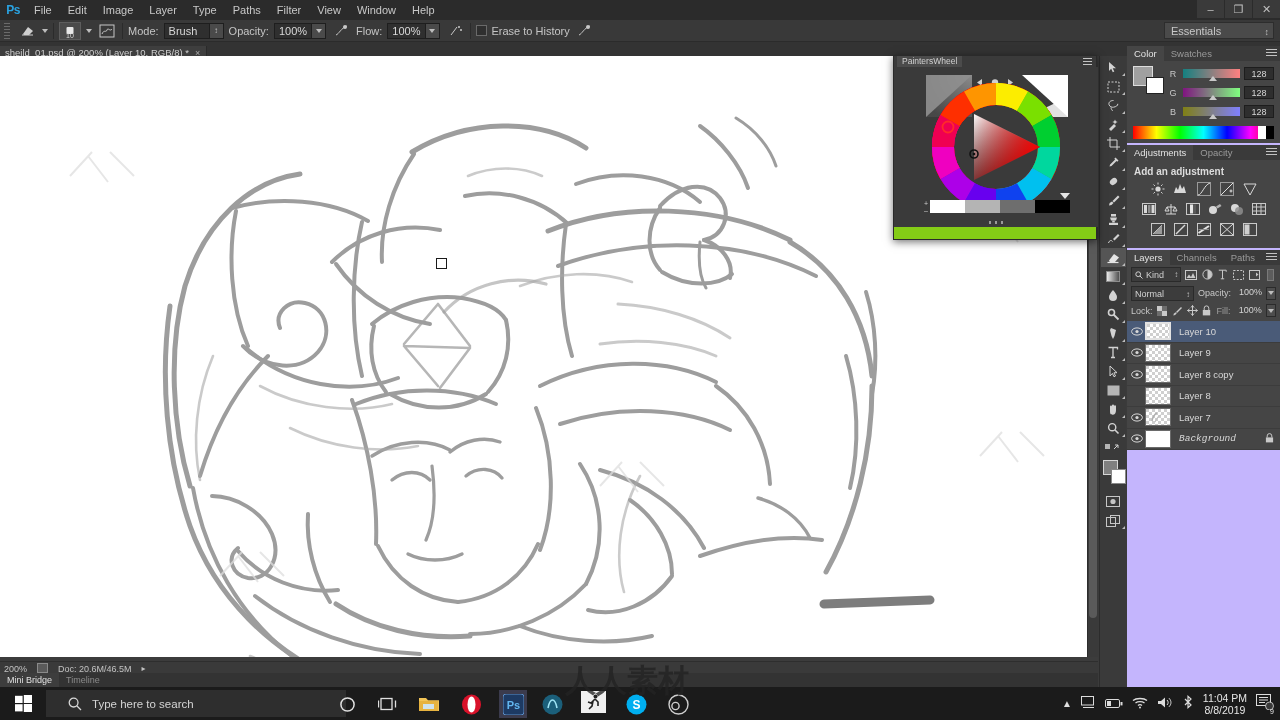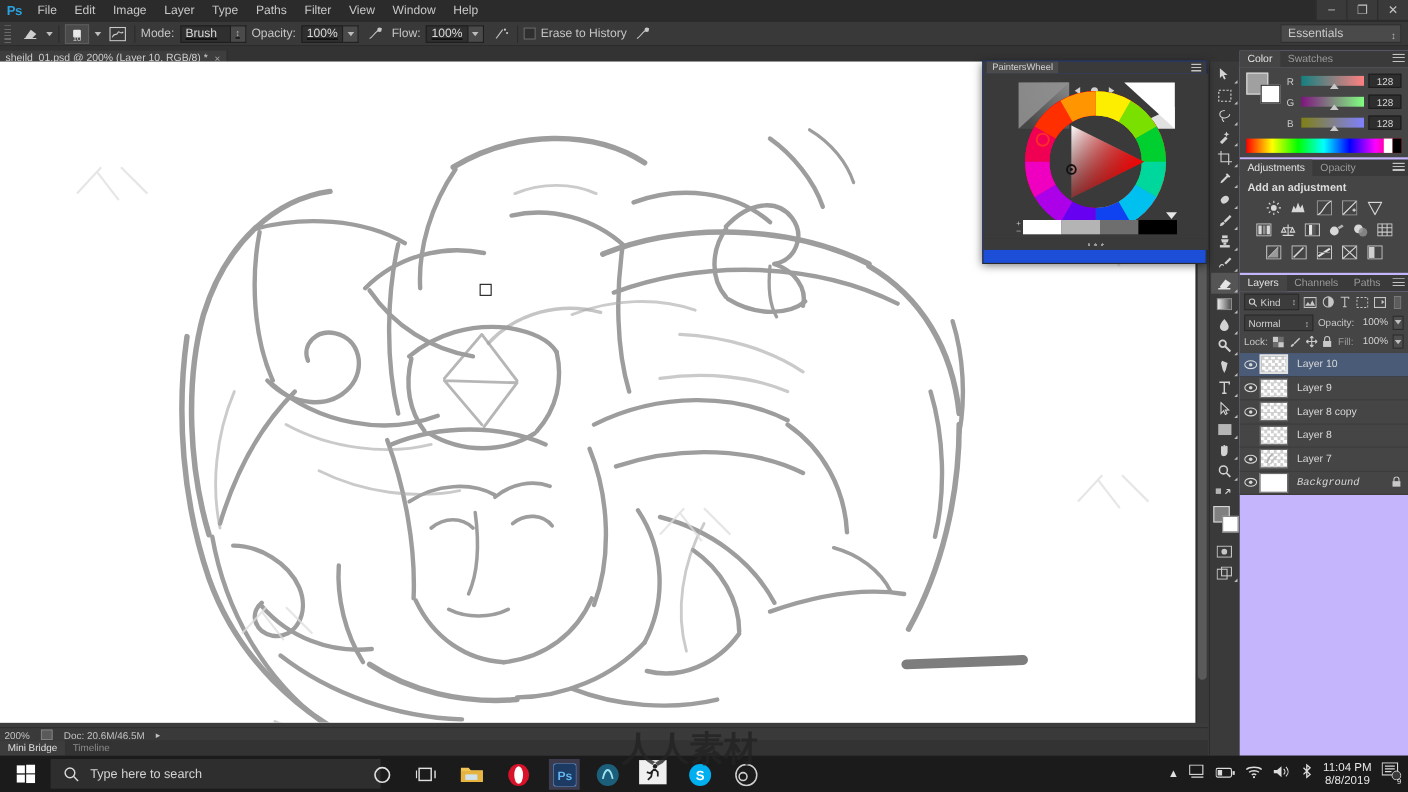--- a/index.html
+++ b/index.html
@@ -32,21 +32,21 @@
     border-top:4px solid #bdbdbd; }
   .brushprev { width:22px; height:18px; background:#4a4a4a; border:1px solid #5d5d5d;
     position:relative; }
   .brushprev .dot { position:absolute; left:50%; top:4px; transform:translateX(-50%);
     width:7px;height:7px;background:#e8e8e8;border-radius:1px; }
   .brushprev .num { position:absolute; left:0; bottom:0; width:100%; text-align:center;
     font-size:7px; color:#d8d8d8; }
   .ob-label { color:#c5c5c5; font-size:11px; }
   .ob-field { background:#2f2f2f; border:1px solid #1e1e1e; color:#d8d8d8; font-size:11px;
     height:16px; line-height:15px; padding:0 4px; min-width:34px; text-align:left;}
-  .ob-combo { display:flex; align-items:flex-end;text-decoration:underline; }
+  .ob-combo { display:flex; align-items:flex-end; }
   .ob-combo .arw { width:14px;height:16px;background:#4a4a4a;border:1px solid #1e1e1e;
     border-left:none; display:flex;align-items:center;justify-content:center;}
   .chk { width:11px;height:11px;background:#2f2f2f;border:1px solid #6a6a6a; }
   .sep { width:1px; height:16px; background:#2b2b2b; }
   .essentials { position:absolute; right:6px; top:2px; width:110px; height:17px;
     background:#4a4a4a; border:1px solid #2d2d2d; color:#c9c9c9; font-size:11px;
     line-height:16px; padding-left:6px; }
   .essentials .sp { position:absolute; right:4px; top:1px; color:#bdbdbd; font-size:9px;}
 
   
@@ -149,21 +149,21 @@
     background:
       repeating-conic-gradient(#ffffff 0% 25%, #cfcfcf 0% 50%) 0 0 / 6px 6px; }
   .lthumb.solid { background:#fff; }
   .lthumb.sel { border:2px solid #e2e2e2; }
   .lname { margin-left:8px; color:#d8d8d8; font-size:9.5px; flex:1; }
   .lname.italic { font-style:italic;font-family:Liberation Mono, monospace; }
   .llock { margin-right:6px; color:#c9c9c9; font-size:9px; }
 
   
   .pw { position:absolute; left:893px; top:55px; width:204px; height:185px;
-    background:#1d4ed8; border:1px solid #2a2a2a; box-shadow:0 2px 8px rgba(0,0,0,.55); }
+    background:#84cc16; border:1px solid #2a2a2a; box-shadow:0 2px 8px rgba(0,0,0,.55); }
   .pw-title { height:11px; background:#3a3a3a; display:flex; align-items:center;
      position:relative; padding-left:3px;}
   .pw-title .t { background:#4b4b4b; color:#d0d0d0; font-size:8.5px; padding:0 5px; line-height:11px;}
   .pw-title .m { position:absolute; right:4px; top:2px; width:9px; height:7px;
     background:linear-gradient(to bottom,#c3c3c3 0 1px,transparent 1px 3px,
       #c3c3c3 3px 4px,transparent 4px 6px,#c3c3c3 6px 7px);}
   .pw-body { position:relative; width:204px; height:160px; background:#3a3a3a; }
   .pw-footer { position:absolute; left:0; bottom:0; width:204px; height:10px; background:#3a3a3a;
      display:flex; align-items:center; justify-content:center; }
   .pw-footer .dots { width:16px; height:3px; background:
@@ -175,21 +175,21 @@
   .pw-pm { position:absolute; left:28px; bottom:14px; width:8px; height:13px; color:#ccc;
     font-size:7px; display:flex; flex-direction:column; align-items:center; justify-content:center;}
   .pw-tri-mark { position:absolute; right:28px; bottom:28px; width:0;height:0;
     border-left:5px solid transparent;border-right:5px solid transparent;border-top:6px solid #e6e6e6;}
 
   
   .taskbar { position:absolute; left:0; top:687px; width:1280px; height:33px; background:#1b1b1b; }
   .startbtn { position:absolute; left:0; top:0; width:46px; height:33px;
     display:flex; align-items:center; justify-content:center; }
   .searchbox { position:absolute; left:46px; top:3px; width:300px; height:27px;
-    background:#2e2e2e; display:flex; align-items:center; padding-left:12px; gap:10px; }
+    background:#2e2e2e; display:flex; align-items:center; padding-left:22px; gap:10px; }
   .searchbox .txt { color:#d4d4d4; font-size:11.5px; }
   .tb-ico { position:absolute; top:4px; width:26px; height:26px; display:flex;
     align-items:center; justify-content:center; }
   .tray { position:absolute; right:0; top:0; height:33px; display:flex; align-items:center; gap:9px;
     padding-right:6px; color:#e0e0e0; }
   .clock { color:#e6e6e6; font-size:10.5px; line-height:12px; text-align:center; }
   .wm-center { position:absolute; left:565px; top:660px; font-size:31px; font-weight:bold;
     color:rgba(35,35,35,.78); font-family:"DejaVu Sans",sans-serif; pointer-events:none;}
 </style>
 </head>

